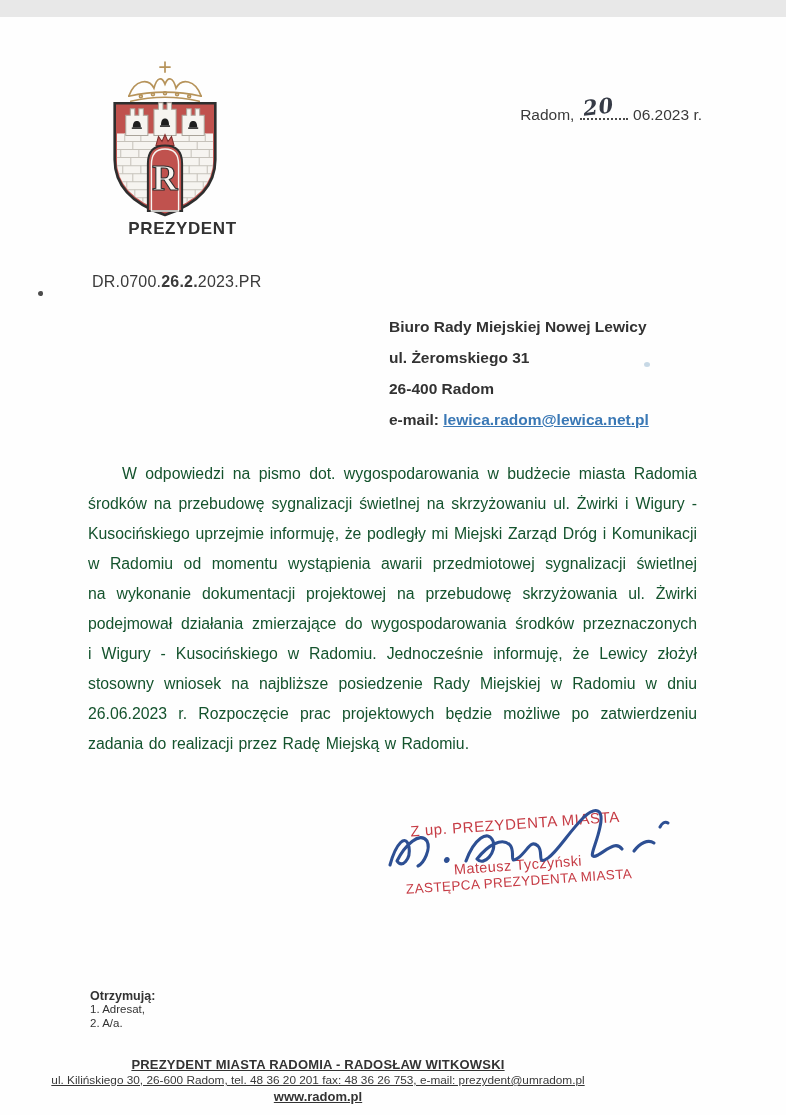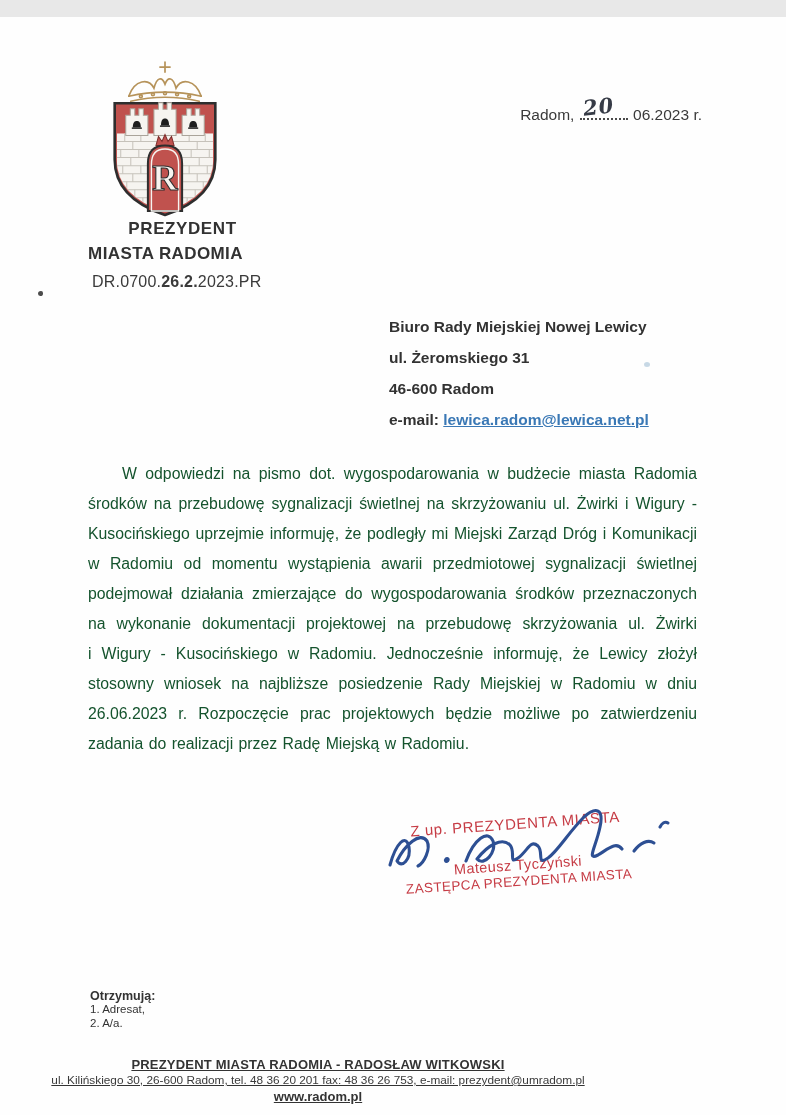--- a/index.html
+++ b/index.html
@@ -148,43 +148,42 @@
 
       <path d="M51,88 l2.5,-9 3.5,5 3,-7 3,7 3.5,-5 2.5,9 z" fill="#c0524e" stroke="#7d2c2a" stroke-width="1"></path>
 
       <path d="M43,153 V106 Q43,88 60,88 Q77,88 77,106 V153 Z" fill="#c0524e" stroke="#2e2e2e" stroke-width="2"></path>
       <path d="M46.5,153 V107 Q46.5,91.5 60,91.5 Q73.5,91.5 73.5,107 V153 Z" fill="none" stroke="#f6f4f0" stroke-width="1.4"></path>
       <text x="60" y="132" text-anchor="middle" font-family="Liberation Serif, DejaVu Serif, serif" font-weight="bold" font-size="35" fill="#f6f4f0" stroke="#2e2e2e" stroke-width="1.1">R</text>
     </g>
   </svg>
 
   <div class="sender-line1">PREZYDENT</div>
-  <div class="sender-line2">MIASTA RADOMIA</div>
 
   <div class="reference">
     <span>DR.0700.</span><span class="ref-bold">26.2.</span><span>2023.PR</span>
   </div>
 
   <div class="speck"></div>
   <div class="speck2"></div>
 
   <div class="recipient">
     <div>Biuro Rady Miejskiej Nowej Lewicy</div>
     <div>ul. Żeromskiego 31</div>
-    <div>46-600 Radom</div>
+    <div>26-400 Radom</div>
     <div><span>e-mail: </span><span class="email-link">lewica.radom@lewica.net.pl</span></div>
   </div>
 
   <div class="body-text">
     <div class="body-line first">W odpowiedzi na pismo dot. wygospodarowania w budżecie miasta Radomia</div>
     <div class="body-line">środków na przebudowę sygnalizacji świetlnej na skrzyżowaniu ul. Żwirki i Wigury -</div>
     <div class="body-line">Kusocińskiego uprzejmie informuję, że podległy mi Miejski Zarząd Dróg i Komunikacji</div>
     <div class="body-line">w Radomiu od momentu wystąpienia awarii przedmiotowej sygnalizacji świetlnej</div>
+    <div class="body-line">na wykonanie dokumentacji projektowej na przebudowę skrzyżowania ul. Żwirki</div>
     <div class="body-line">podejmował działania zmierzające do wygospodarowania środków przeznaczonych</div>
-    <div class="body-line">na wykonanie dokumentacji projektowej na przebudowę skrzyżowania ul. Żwirki</div>
     <div class="body-line">i Wigury - Kusocińskiego w Radomiu. Jednocześnie informuję, że Lewicy złożył</div>
     <div class="body-line">stosowny wniosek na najbliższe posiedzenie Rady Miejskiej w Radomiu w dniu</div>
     <div class="body-line">26.06.2023 r. Rozpoczęcie prac projektowych będzie możliwe po zatwierdzeniu</div>
     <div class="body-line last">zadania do realizacji przez Radę Miejską w Radomiu.</div>
   </div>
 
   <div class="stamp">
     <div class="auth">Z up. PREZYDENTA MIASTA</div>
     <div class="name">Mateusz Tyczyński</div>
     <div class="title">ZASTĘPCA PREZYDENTA MIASTA</div>

